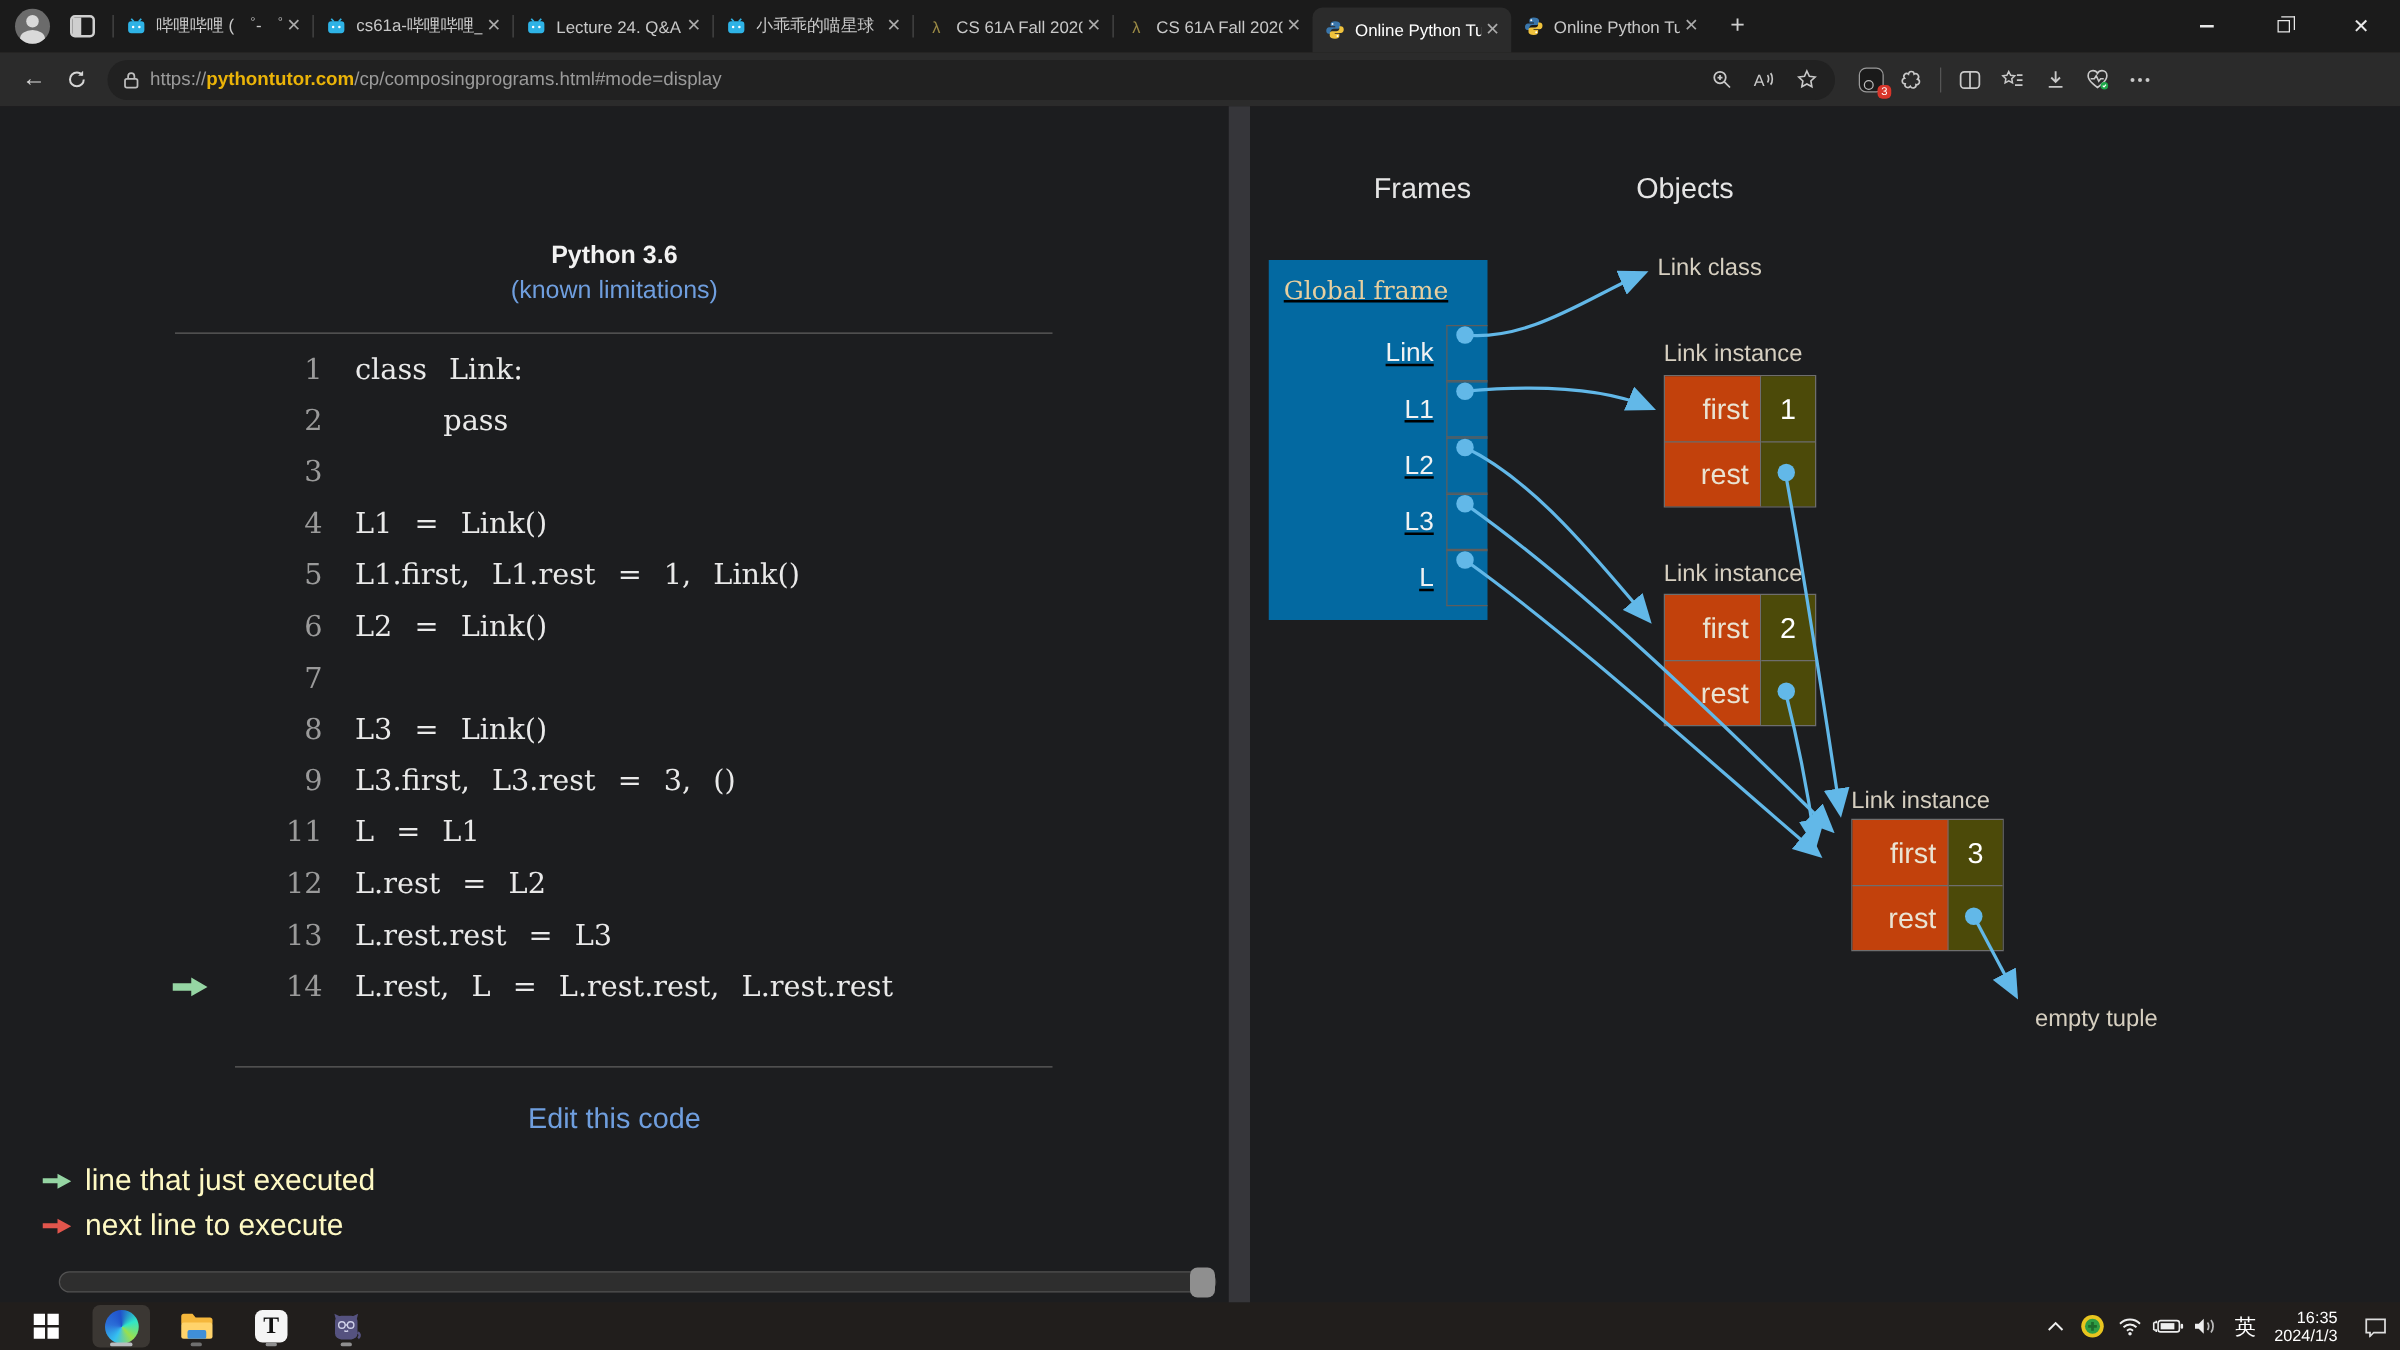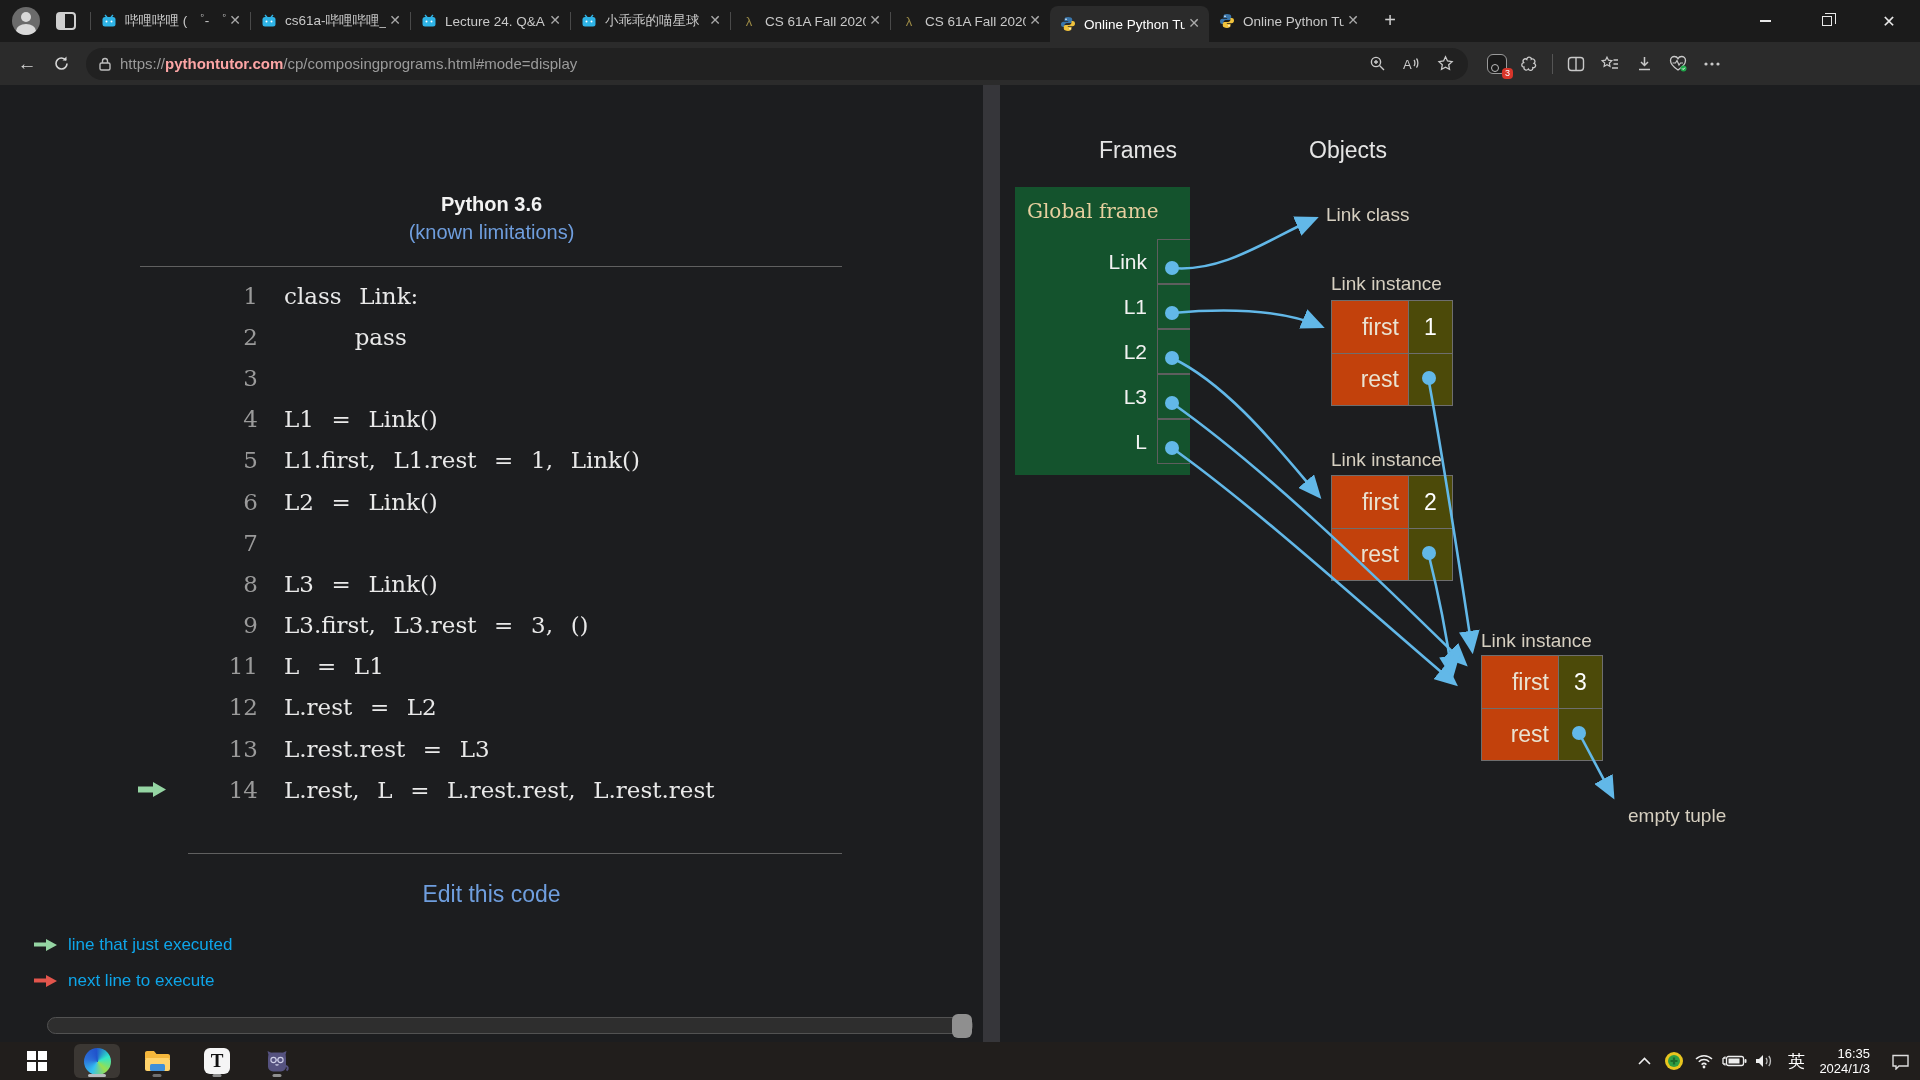--- a/index.html
+++ b/index.html
@@ -27,21 +27,21 @@
   .wc-restore { position:relative; }
   .wc-restore i { display:block; width:10px; height:10px; border:1.2px solid #e8e8e8; position:relative; }
   .wc-restore i:before { content:""; position:absolute; left:2px; top:-4px; width:10px; height:10px; border:1.2px solid #e8e8e8; border-left:none; border-bottom:none; }
   .wc-close { font-size:16px; }
 
   
   .navbar { position:absolute; left:0; top:42px; width:1920px; height:43px; background:#2b2b2b; display:flex; align-items:center; }
   .nav-ic { color:#d6d6d6; font-size:19px; width:34px; height:34px; display:flex; align-items:center; justify-content:center; border-radius:6px; flex:none; }
   .url-pill { height:32px; background:#212121; border-radius:16px; display:flex; align-items:center; margin-left:8px; width:1382px; padding:0 6px 0 12px; }
   .url-text { font-size:15px; color:#9b9b9b; margin-left:8px; white-space:nowrap; flex:1; }
-  .url-text .dom { color:#fca5a5; font-weight:bold; }
+  .url-text .dom { color:#eab308; font-weight:bold; }
   .pill-right { display:flex; align-items:center; }
   .badge-ext { position:relative; width:30px; height:30px; display:flex; align-items:center; justify-content:center; }
   .badge-ext .bx { width:20px; height:20px; background:#1a1a1a; border:1.5px solid #9a9a9a; border-radius:6px; position:relative; }
   .badge-ext .bx:before { content:""; position:absolute; left:3px; top:9px; width:6px; height:6px; border:1.5px solid #bbb; border-radius:50%; }
   .badge-ext .bdg { position:absolute; right:-1px; bottom:0px; background:#d8352a; color:#fff; font-size:9px; padding:0 3px; border-radius:4px; line-height:11px; }
   .nav-divider { width:1px; height:20px; background:#555; margin:0 6px; }
 
   
   .viewport { position:absolute; left:0; top:85px; width:1920px; height:957px; background:#1c1d1f; }
   .gutter { position:absolute; left:983px; top:0; width:17px; height:957px; background:#36363a; }
@@ -51,33 +51,33 @@
   .pg-sub { position:absolute; left:0; top:136px; width:983px; text-align:center; font-size:20px; color:#6f9ede; }
   .hr1 { position:absolute; left:140px; top:181px; width:702px; border-top:1px solid #606060; }
   .hr2 { position:absolute; left:188px; top:768px; width:654px; border-top:1px solid #606060; }
   .code { position:absolute; left:138px; top:190px; width:800px; font-family:"DejaVu Serif", serif; }
   .coderow { height:41.2px; display:flex; align-items:center; }
   .c-arrow { width:52px; flex:none; display:flex; align-items:center; }
   .c-num { width:68px; flex:none; text-align:right; color:#9a9a9a; font-size:23px; }
   .c-txt { margin-left:26px; color:#e9e9e9; font-size:23px; white-space:pre; word-spacing:0.45em; }
   .edit-link { position:absolute; left:0; top:796px; width:983px; text-align:center; color:#6f9ede; font-size:23px; cursor:pointer; }
   .legend { position:absolute; left:34px; top:842px; }
-  .legend-row { display:flex; align-items:center; height:36px; color:#0ea5e9; font-size:17px; }
+  .legend-row { display:flex; align-items:center; height:36px; color:#fef9c3; font-size:24px; }
   .legend-row svg { margin-right:10px; }
   .slider { position:absolute; left:47px; top:932px; width:926px; height:17px; background:#2e2e2e; border:1px solid #525252; border-radius:9px; }
   .slider .thumb { position:absolute; right:0px; top:-4px; width:20px; height:24px; background:#8f8f8f; border-radius:6px; }
   .stepbtns { position:absolute; left:0; top:967px; width:983px; display:flex; justify-content:center; gap:15px; }
   .sbtn { font-size:19px; padding:6px 16px; border-radius:4px; background:#2f2f2f; }
   .sbtn.on { color:#eee; border:1px solid #969696; }
   .sbtn.off { color:#6f6f6f; border:1px solid #4c4c4c; }
 
   
   .rpanel { position:absolute; left:1004px; top:0; width:916px; height:957px; }
   .viz-head { position:absolute; font-size:23px; color:#e5e5e5; }
-  .frame-box { position:absolute; left:11px; top:102px; width:175px; height:288px; background:#14532d; }
+  .frame-box { position:absolute; left:11px; top:123px; width:175px; height:288px; background:#0369a1;text-decoration:underline; }
   .frame-title { font-family:"DejaVu Serif", serif; color:#e7cf9f; font-size:20px; padding:12px 0 0 12px; height:52px; }
   .var-row { height:45px; display:flex; align-items:center; }
   .var-name { flex:1; text-align:right; color:#f2f2f2; font-size:21px; padding-right:10px; }
   .var-cell { width:33px; height:45px; border-top:1px solid #5e5e5e; border-bottom:1px solid #5e5e5e; border-left:1px solid #5e5e5e; }
   .obj-label { position:absolute; color:#d6cfc0; font-size:19px; }
   .obj-table { position:absolute; display:grid; grid-template-columns:77px 43px; grid-auto-rows:52px; border:1px solid #6e6e6e; }
   .cell { display:flex; align-items:center; font-size:23px; }
   .cell.lab { background:#c2410c; color:#eae3d2; justify-content:flex-end; padding-right:9px; border-right:1px solid #6e6e6e; }
   .cell.val { background:#4c4a09; color:#fff; justify-content:center; }
   .cell.r2 { border-top:1px solid #6e6e6e;text-align:center; }

